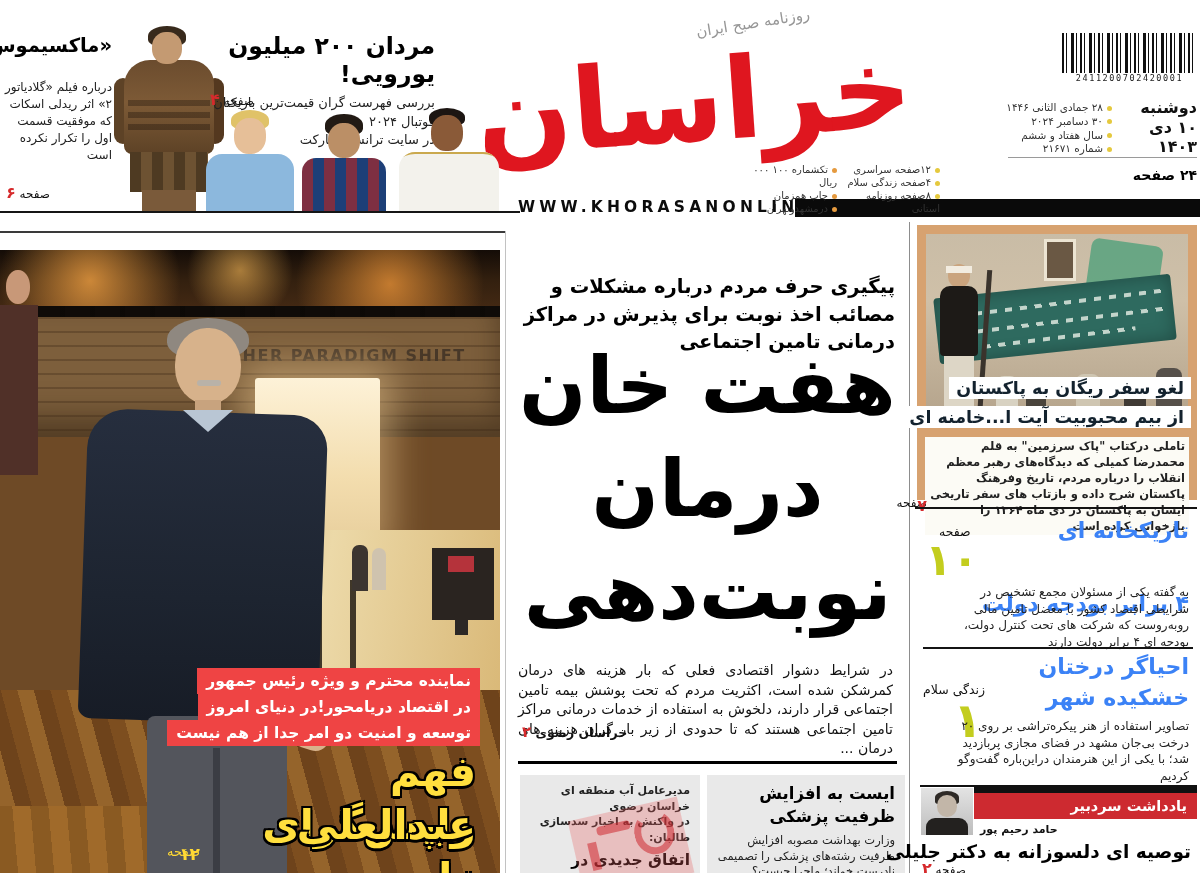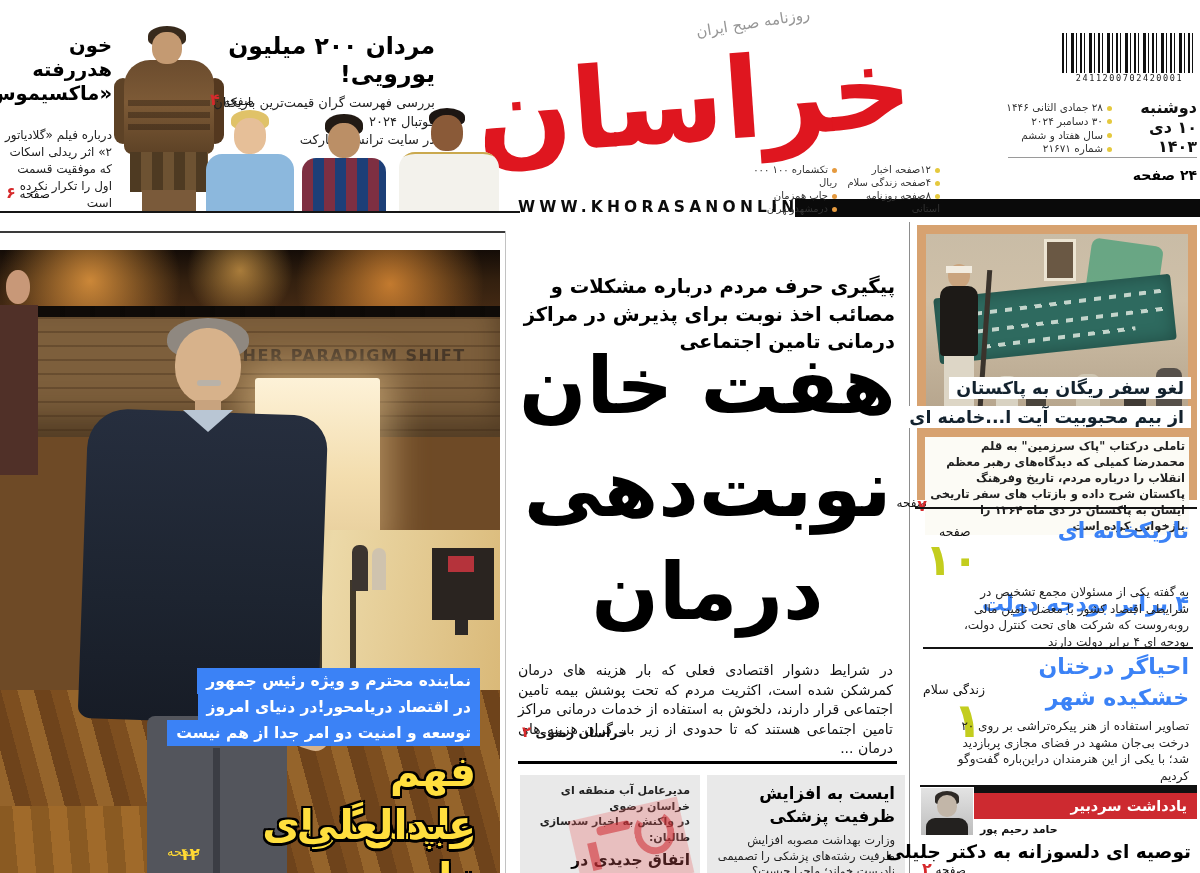--- a/index.html
+++ b/index.html
@@ -120,21 +120,21 @@
   .mn-stache{left:142px;top:62px;width:24px;height:6px;background:#b9b2a8;border-radius:3px;}
   .mn-neck{left:140px;top:82px;width:26px;height:16px;background:#c8a37e;}
   .mn-collar{left:128px;top:92px;width:50px;height:22px;background:#b9c6d4;
         clip-path:polygon(0 0,100% 0,50% 100%);}
   .mn-coat{left:28px;top:94px;width:240px;height:310px;border-radius:40px 34px 16px 12px;
         background:linear-gradient(180deg,#262e3e,#1d2430 60%,#171c26);transform:rotate(2deg);}
   .mn-hand{left:240px;top:382px;width:38px;height:50px;background:#d7b28b;border-radius:14px;
         transform:rotate(18deg);}
   .mn-legs{left:92px;top:398px;width:140px;height:200px;background:#53555c;border-radius:8px;}
   .mn-legsplit{left:158px;top:430px;width:7px;height:168px;background:#3b3d44;}
-  .pm-cap{position:absolute;right:20px;height:26px;line-height:26px;background:#3b82f6;color:#fff;
+  .pm-cap{position:absolute;right:20px;height:26px;line-height:26px;background:#ef4444;color:#fff;
         font-size:15.5px;font-weight:bold;padding:0 9px;white-space:nowrap;}
   .pm-yellow{position:absolute;right:24px;top:496px;text-align:right;color:#ffdf3e;font-size:41px;
         font-weight:bold;line-height:53px;
         text-shadow:2px 2px 0 #000,-2px 2px 0 #000,2px -2px 0 #000,-2px -2px 0 #000,0 3px 0 #000;}
   .pm-page{position:absolute;left:200px;top:594px;color:#ffd934;font-size:13px;}
   .pm-page .n{font-size:17px;font-weight:bold;color:#ffd934;margin-left:12px;}
   
   .mid-col{left:510px;top:233px;width:395px;height:640px;}
   .mid-col>*{position:absolute;}
   .lead-kicker{right:10px;top:40px;width:372px;text-align:right;font-size:19.5px;font-weight:bold;
@@ -253,33 +253,32 @@
     <div class="mh-row"><span class="dot dot-y"></span><span>۲۸ جمادی الثانی ۱۴۴۶</span></div>
     <div class="mh-row"><span class="dot dot-y"></span><span>۳۰ دسامبر ۲۰۲۴</span></div>
     <div class="mh-row"><span class="dot dot-y"></span><span>سال هفتاد و ششم</span></div>
     <div class="mh-row"><span class="dot dot-y"></span><span>شماره ۲۱۶۷۱</span></div>
   </div>
 
   <div class="abs hdr-divider"></div>
   <div class="abs pages-label fa">۲۴ صفحه</div>
 
   <div class="abs ed-list mh-list fa">
-    <div class="mh-row"><span class="dot dot-y"></span><span>۱۲صفحه اخبار</span></div>
+    <div class="mh-row"><span class="dot dot-y"></span><span>۱۲صفحه سراسری</span></div>
     <div class="mh-row"><span class="dot dot-y"></span><span>۴صفحه زندگی سلام</span></div>
     <div class="mh-row"><span class="dot dot-y"></span><span>۸صفحه روزنامه استانی</span></div>
   </div>
 
   <div class="abs pr-list mh-list fa">
     <div class="mh-row"><span class="dot dot-o"></span><span>تکشماره ۱۰۰ ۰۰۰ ریال</span></div>
     <div class="mh-row"><span class="dot dot-o"></span><span>چاپ همزمان</span></div>
     <div class="mh-row"><span class="dot dot-o"></span><span>درمشهدوتهران</span></div>
   </div>
 
   <div class="abs tg-text fa">
-    <div class="tg-title">خون هدررفته</div>
     <div class="tg-title">«ماکسیموس»!</div>
     <div class="tg-sub">درباره فیلم «گلادیاتور ۲» اثر ریدلی اسکات که موفقیت قسمت اول را تکرار نکرده است</div>
   </div>
   <div class="abs tg-page pagetag fa"><span>صفحه</span> <span class="n">۶</span></div>
 
   <div class="abs glad fig">
     <span class="g-arm-l"></span>
       <span class="g-arm-r"></span>
       <span class="g-torso"></span>
     <span class="g-straps"></span>
@@ -359,22 +358,22 @@
     <span class="pm-page fa">
         <span>صفحه</span> 
         <span class="n">۱۲</span>
       </span>
   </div>
 
   <div class="abs mid-col">
     <div class="lead-kicker fa">پیگیری حرف مردم درباره مشکلات و مصائب اخذ نوبت برای پذیرش در مراکز درمانی تامین اجتماعی</div>
     <div class="lead-title fa">
       <div>هفت خان</div>
+      <div>درمان</div>
       <div>نوبت‌دهی</div>
-      <div>درمان</div>
     </div>
     <div class="lead-body fa">در شرایط دشوار اقتصادی فعلی که بار هزینه های درمان کمرشکن شده است، اکثریت مردم که تحت پوشش بیمه تامین اجتماعی قرار دارند، دلخوش به استفاده از خدمات درمانی مراکز تامین اجتماعی هستند که تا حدودی از زیر بار گران هزینه های درمان ...</div>
     <div class="lead-src fa"><span>خراسان رضوی</span> <span class="n">۲</span></div>
     <div class="mid-divider"></div>
 
     <div class="box-dam gbox fa">
       <div class="bd-kick"><span>مدیرعامل آب منطقه ای خراسان رضوی</span><br><span>در واکنش به اخبار سدسازی طالبان:</span></div>
       <div class="bd-title"><span>اتفاق جدیدی در بالادست</span><br></div>
 
     </div>

